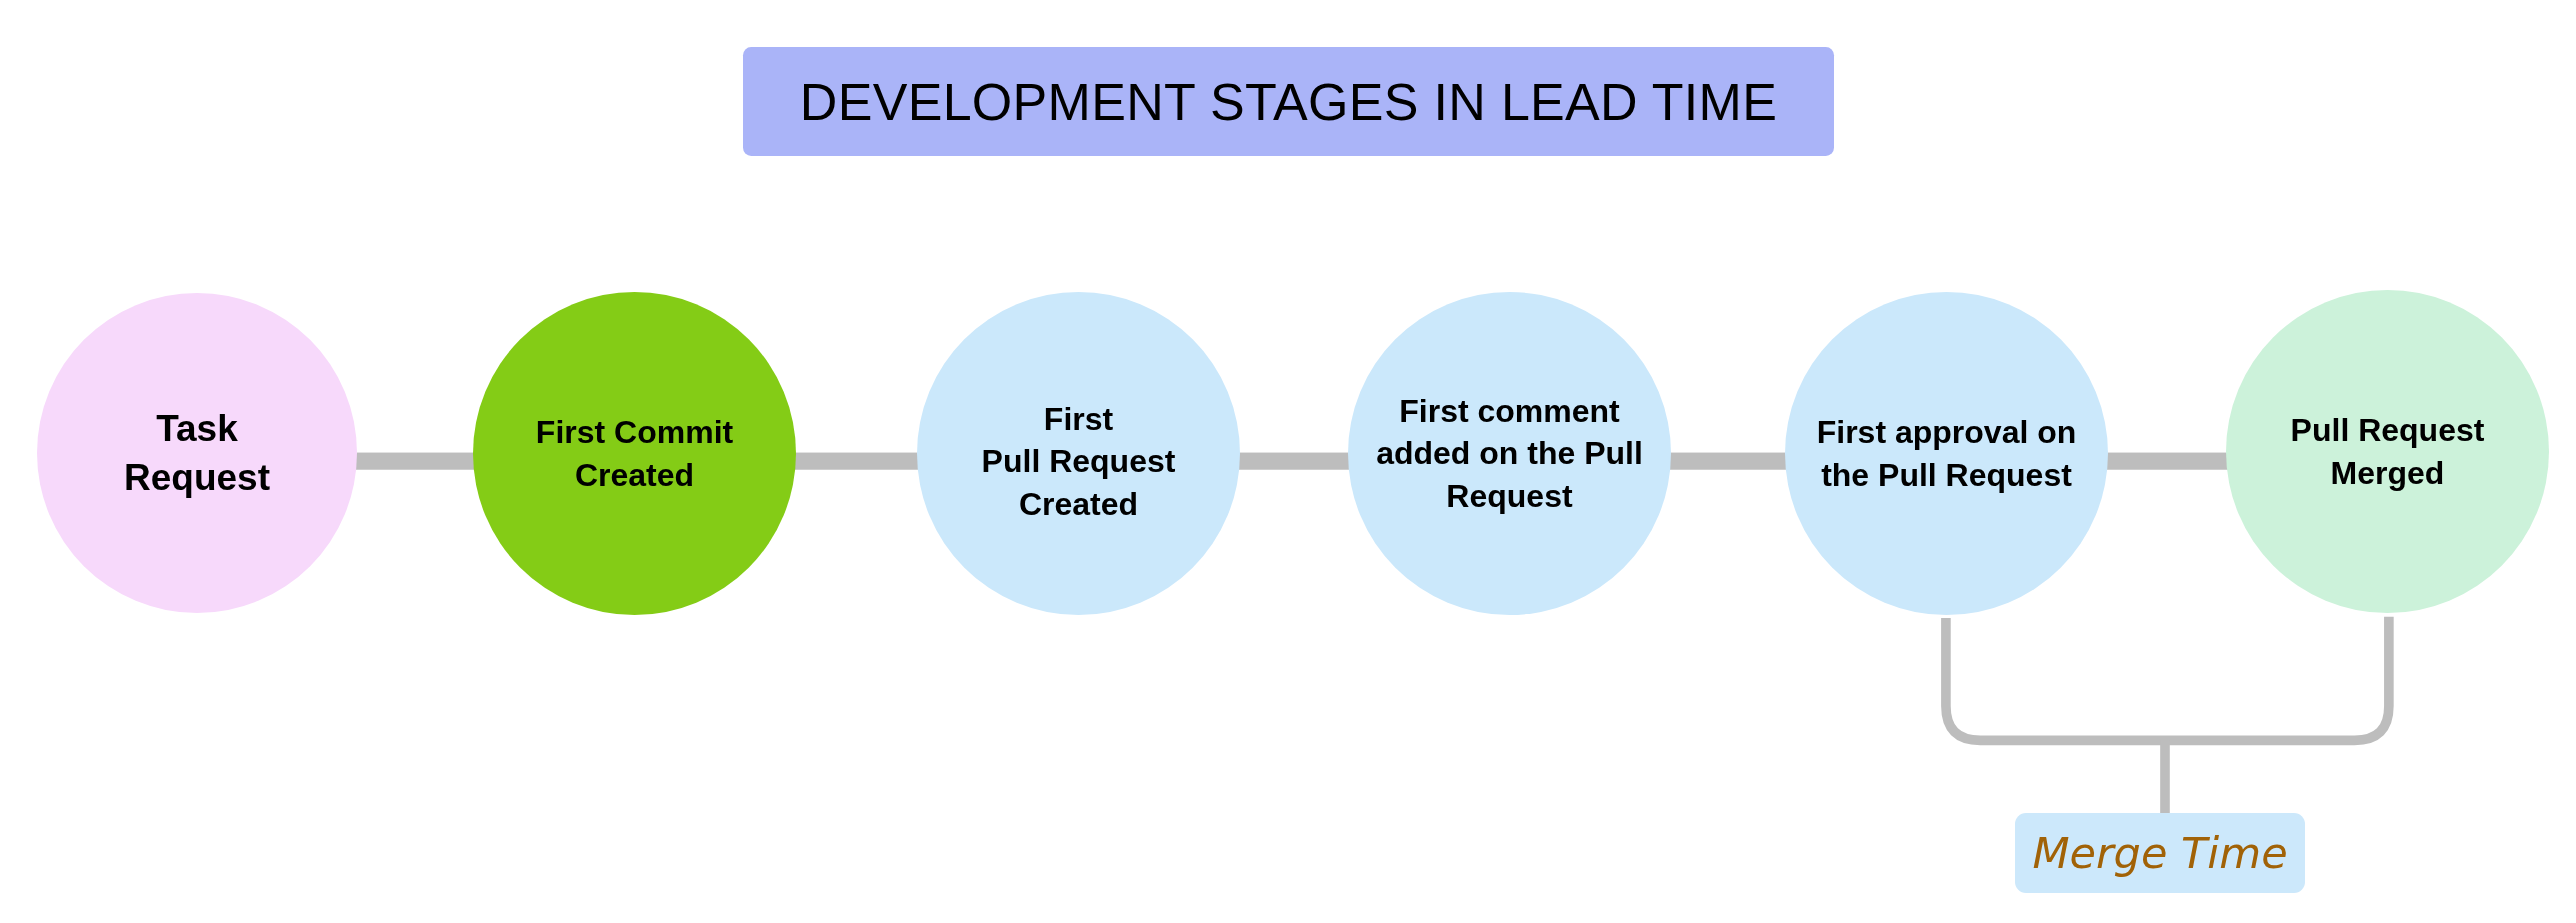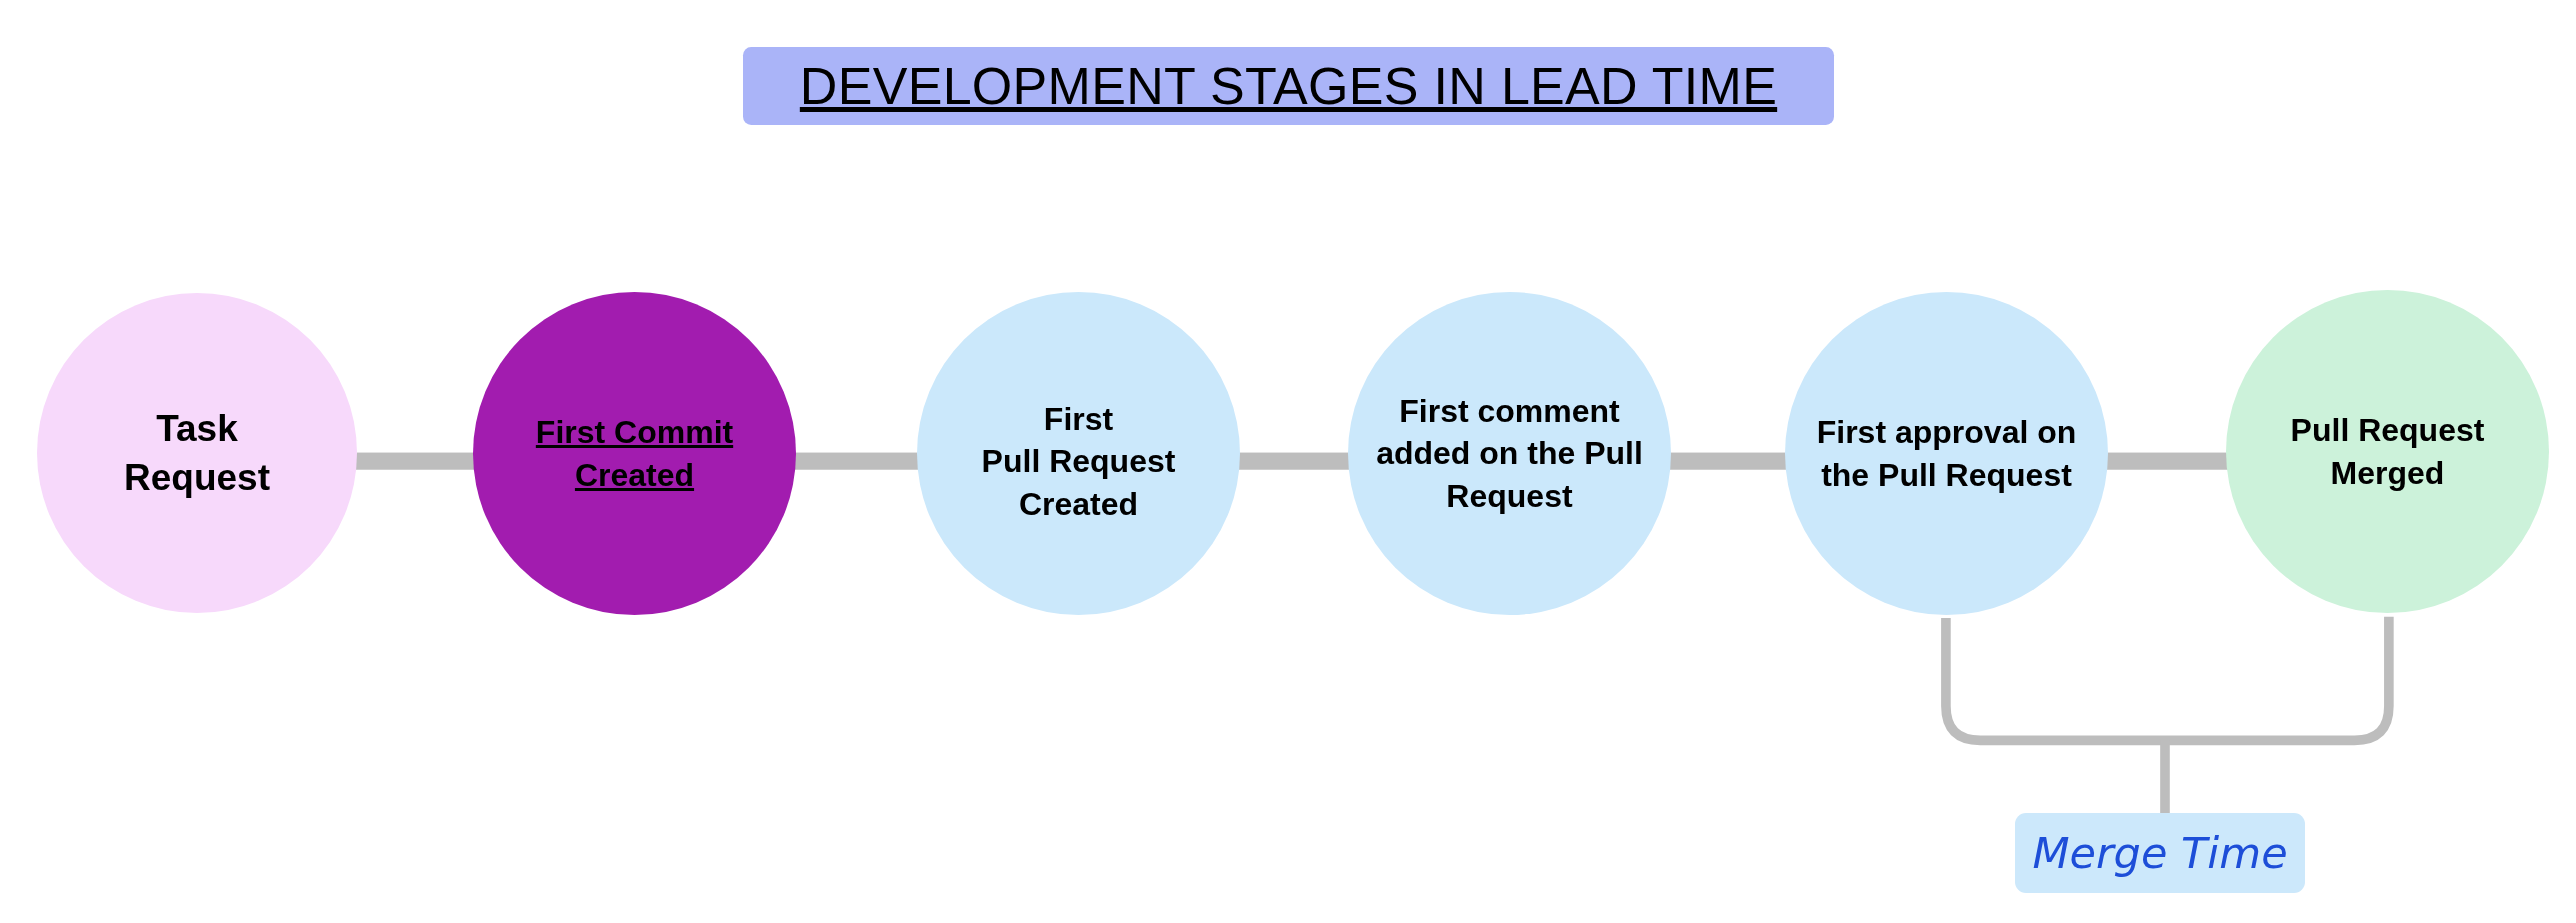--- a/index.html
+++ b/index.html
@@ -20,27 +20,26 @@
     height: 923px;
     background: #ffffff;
   }
 
   
   .title-banner {
     position: absolute;
     left: 743px;
     top: 47px;
     width: 1091px;
-    height: 78px;
+    height: 109px;
     background: #aab4f8;
     border-radius: 8.2px;
     display: flex;
     align-items: center;
     justify-content: center;
-    text-decoration: underline;
   }
   .title-text {
     font-family: "Liberation Sans", sans-serif;
     font-weight: 400;
     font-size: 52px;
     letter-spacing: 0.3px;
     color: #000000;
     white-space: nowrap;
     line-height: 1;
   }
@@ -69,21 +68,21 @@
     font-family: "Liberation Sans", sans-serif;
     font-weight: bold;
     color: #000000;
     line-height: 1.33;
     white-space: pre-line;
     padding: 0 12.4px;
   }
 
   
   .n0 { left: 37px;   top: 293px; width: 320px; height: 320px; background: #f7d9fb; }
-  .n1 { left: 473px;  top: 292px; width: 323px; height: 323px; background: #a21caf; text-decoration: underline; }
+  .n1 { left: 473px;  top: 292px; width: 323px; height: 323px; background: #84cc16; }
   .n2 { left: 917px; top: 292px; width: 323px; height: 323px; background: #cbe8fb; }
   .n3 { left: 1348px; top: 292px; width: 323px; height: 323px; background: #cbe8fb; }
   .n4 { left: 1785px; top: 292px; width: 323px; height: 323px; background: #cbe8fb; }
   .n5 { left: 2226px; top: 290px; width: 323px; height: 323px; background: #ccf2da; }
 
   .n0 .stage-label { font-size: 37px; }
   .n1 .stage-label { font-size: 32px; }
   .n2 .stage-label { font-size: 32px; margin-top: 16px; }
   .n3 .stage-label { font-size: 32px; }
   .n4 .stage-label { font-size: 32px; }
@@ -100,21 +99,21 @@
     border-radius: 11px;
     display: flex;
     align-items: center;
     justify-content: center;
   }
   .merge-label {
     font-family: "DejaVu Sans", sans-serif;
     font-style: italic;
     font-weight: 400;
     font-size: 43px;
-    color: #1d4ed8;
+    color: #a16207;
     white-space: nowrap;
     line-height: 1;
   }
 </style>
 </head>
 <body>
 
 <div id="canvas">
 
   <div class="title-banner">

